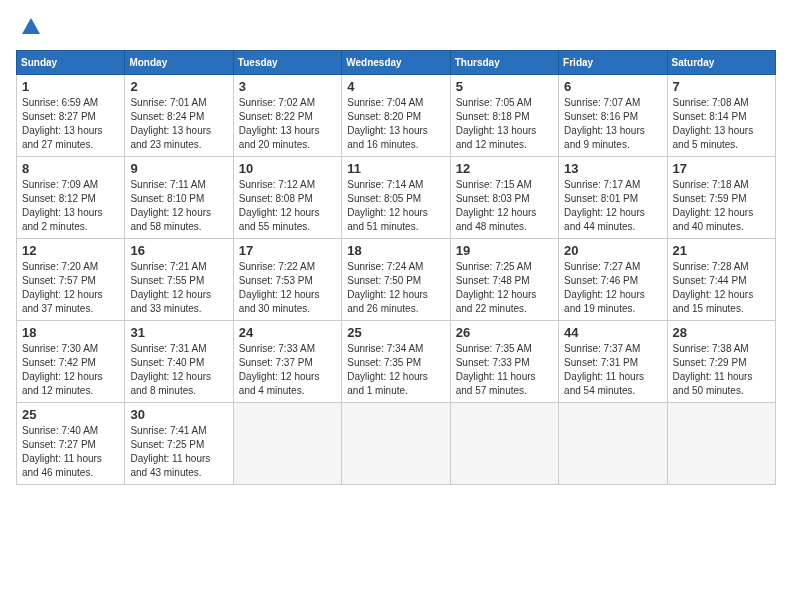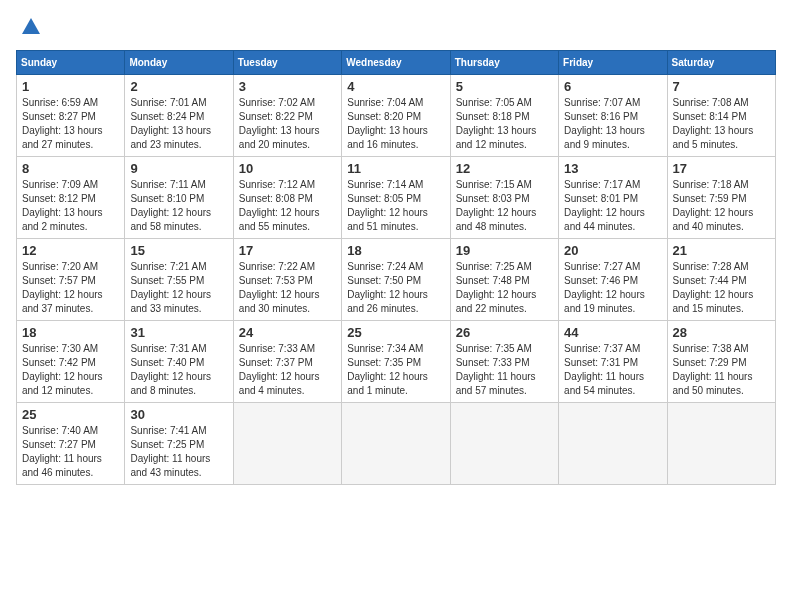--- a/index.html
+++ b/index.html
@@ -179,21 +179,21 @@
           <span class="day-number">17</span>
           <div class="day-info">Sunrise: 7:18 AM<br>Sunset: 7:59 PM<br>Daylight: 12 hours and 40 minutes.</div>
         </td>
       </tr>
       <tr>
         <td>
           <span class="day-number">12</span>
           <div class="day-info">Sunrise: 7:20 AM<br>Sunset: 7:57 PM<br>Daylight: 12 hours and 37 minutes.</div>
         </td>
         <td>
-          <span class="day-number">15</span>
+          <span class="day-number">16</span>
           <div class="day-info">Sunrise: 7:21 AM<br>Sunset: 7:55 PM<br>Daylight: 12 hours and 33 minutes.</div>
         </td>
         <td>
           <span class="day-number">17</span>
           <div class="day-info">Sunrise: 7:22 AM<br>Sunset: 7:53 PM<br>Daylight: 12 hours and 30 minutes.</div>
         </td>
         <td>
           <span class="day-number">18</span>
           <div class="day-info">Sunrise: 7:24 AM<br>Sunset: 7:50 PM<br>Daylight: 12 hours and 26 minutes.</div>
         </td>

